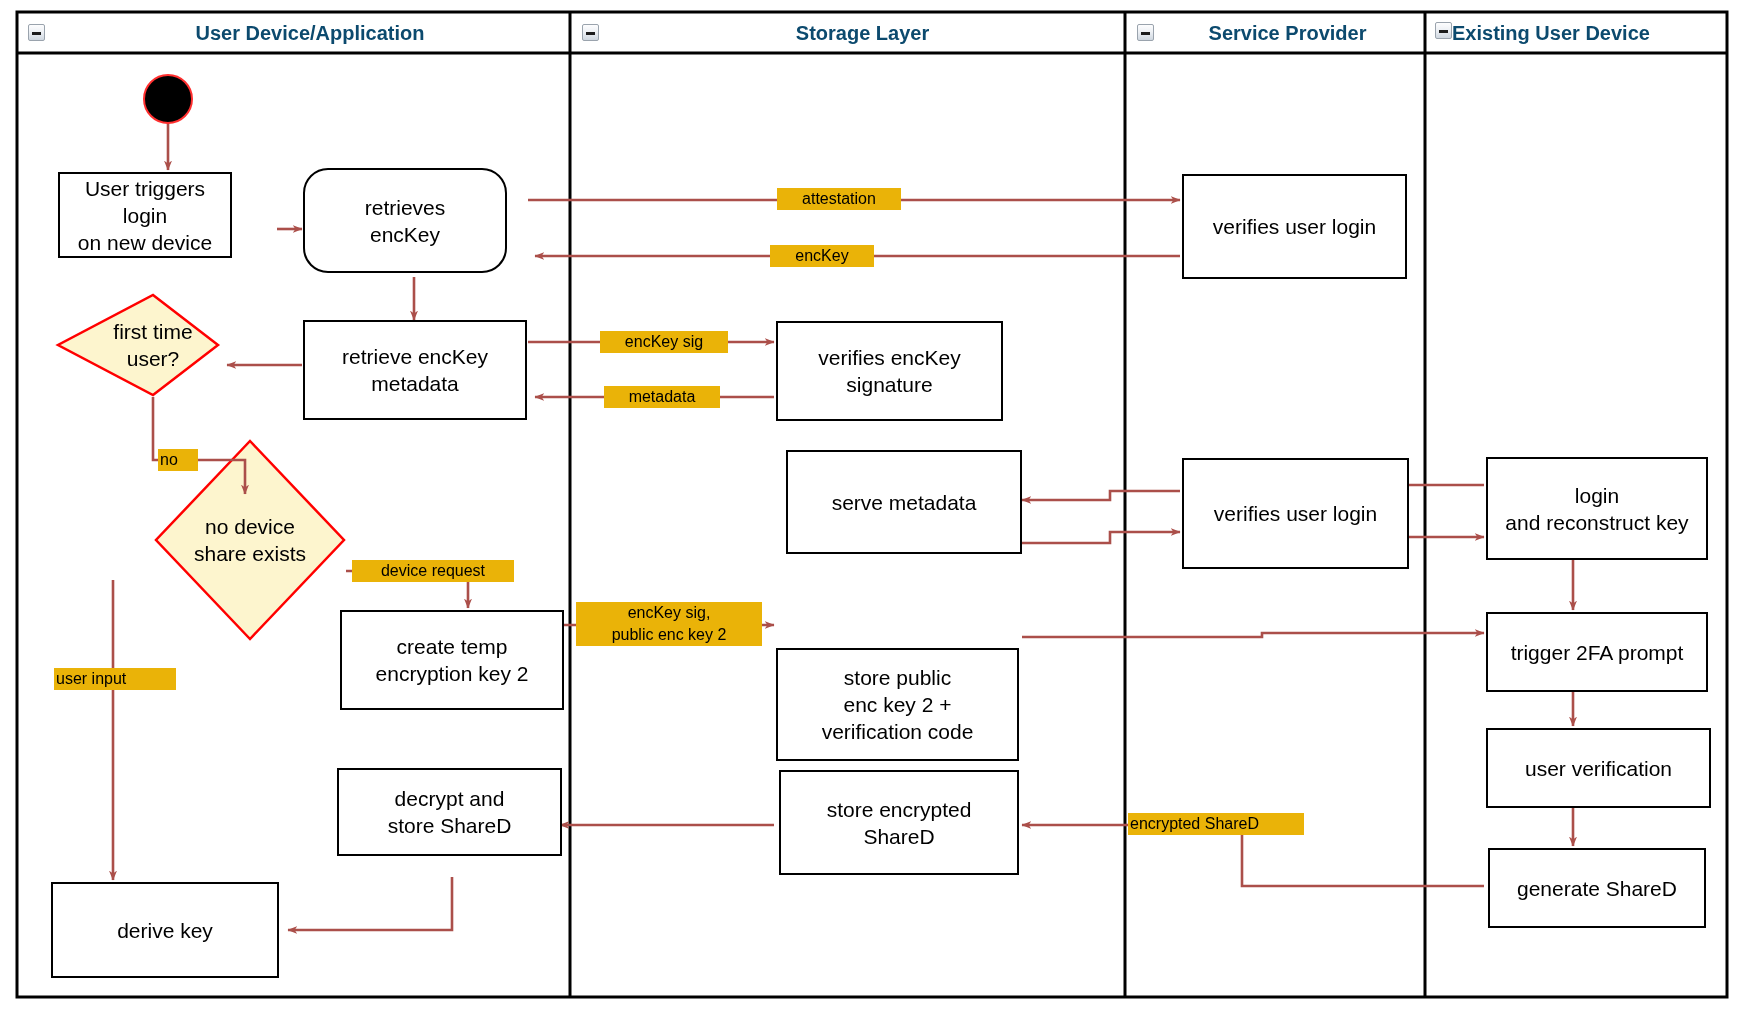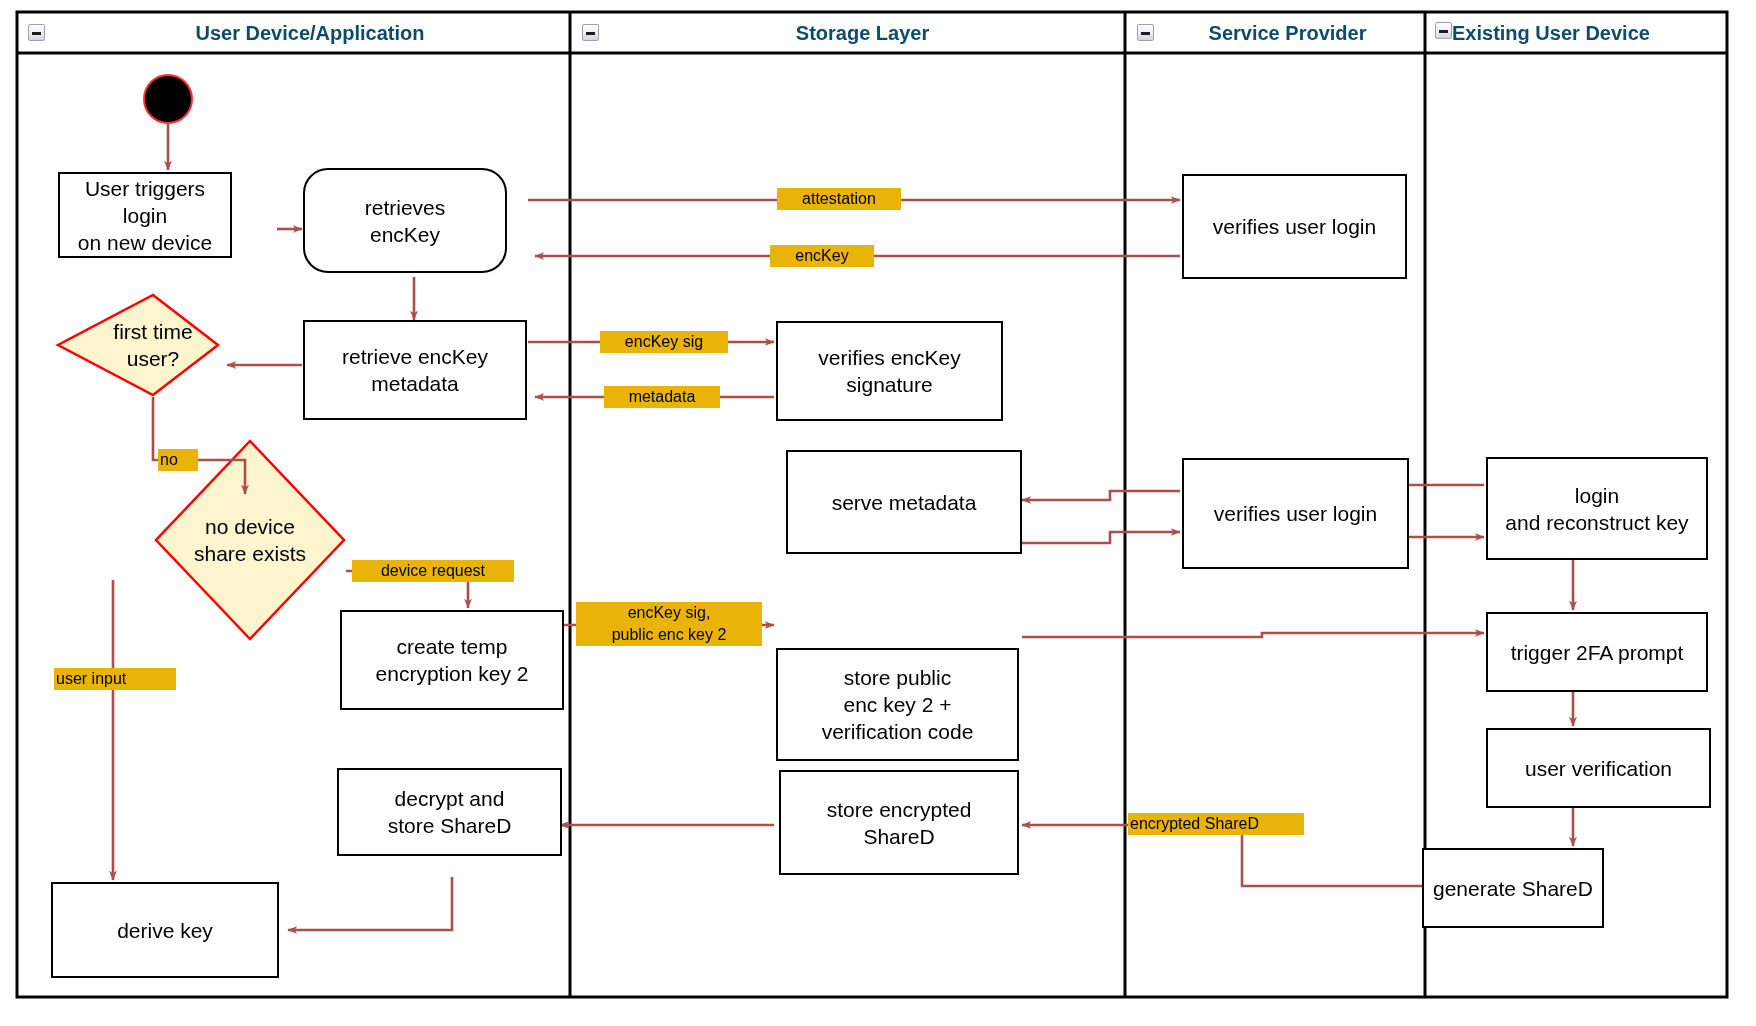--- a/index.html
+++ b/index.html
@@ -221,21 +221,21 @@
 
   <div class="node" style="left:1182px; top:458px; width:227px; height:111px;">verifies user login</div>
 
   <div class="node" style="left:1486px; top:457px; width:222px; height:103px;">login
 and reconstruct key</div>
 
   <div class="node" style="left:1486px; top:612px; width:222px; height:80px;">trigger 2FA prompt</div>
 
   <div class="node" style="left:1486px; top:728px; width:225px; height:80px;">user verification</div>
 
-  <div class="node" style="left:1422px; top:848px; width:182px; height:80px;">generate ShareD</div>
+  <div class="node" style="left:1488px; top:848px; width:218px; height:80px;">generate ShareD</div>
 
   <div class="edge-label" style="left:777px; top:188px; width:120px;">attestation</div>
 
   <div class="edge-label" style="left:770px; top:245px; width:100px;">encKey</div>
 
   <div class="edge-label" style="left:600px; top:331px; width:124px;">encKey sig</div>
 
   <div class="edge-label" style="left:604px; top:386px; width:112px;">metadata</div>
 
   <div class="edge-label" style="left:158px; top:449px; width:36px; text-align:left;">no</div>

